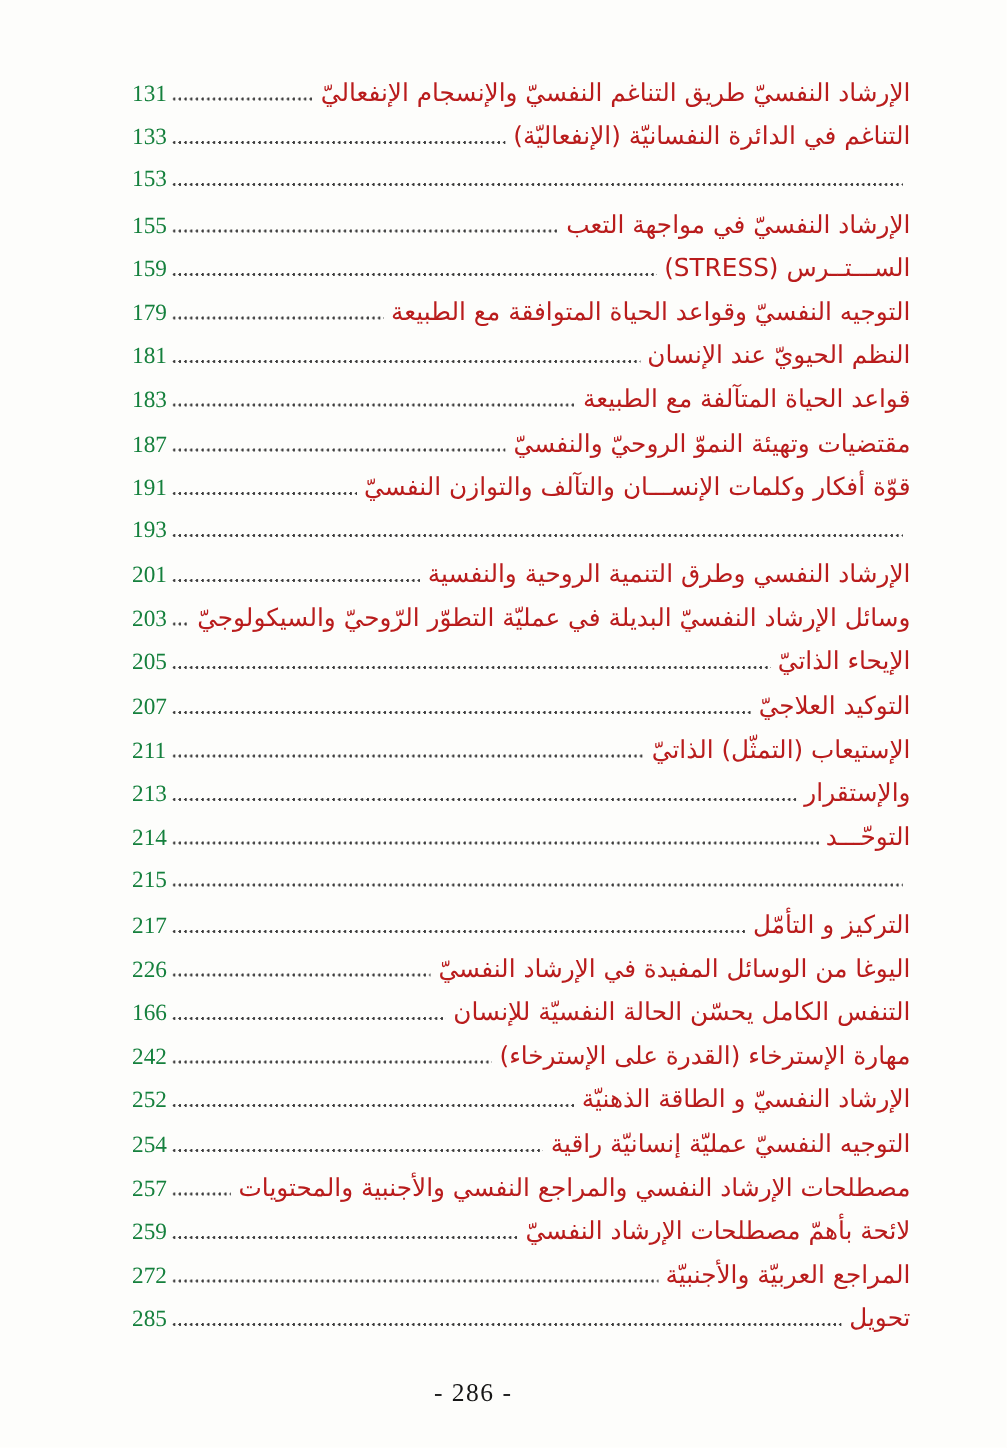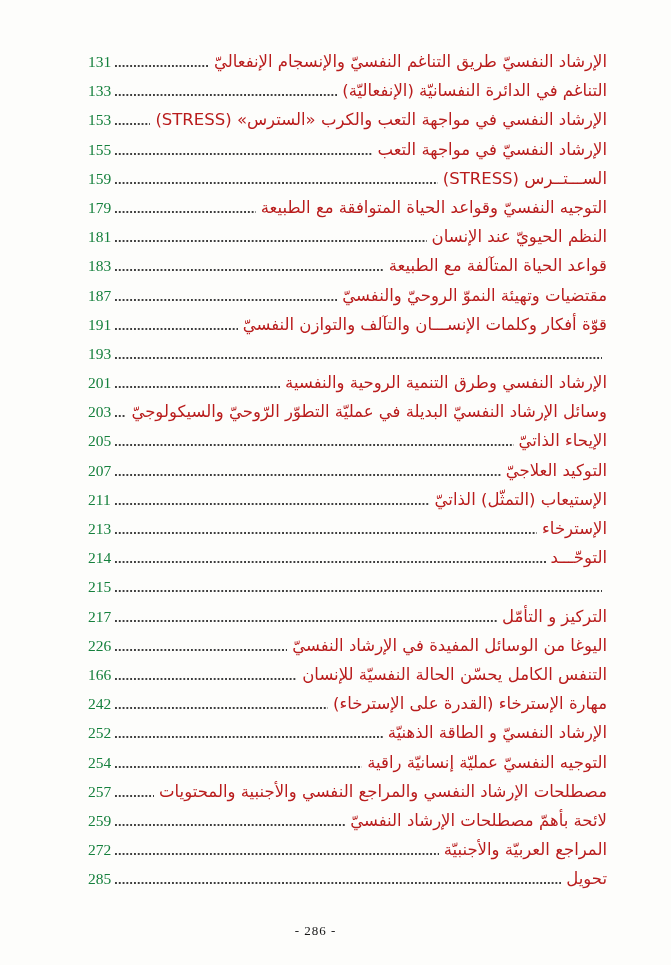--- a/index.html
+++ b/index.html
@@ -58,21 +58,21 @@
     line-height: 29.2px;
     color: #15803d;
   }
   .footer {
     position: absolute;
     left: 0;
     right: 40px;
     bottom: 26px;
     text-align: center;
     font-family: "Liberation Serif", "DejaVu Serif", serif;
-    font-size: 13px;
+    font-size: 17px;
     color: #161616;
     letter-spacing: 1px;
   }
 </style>
 </head>
 <body>
 
 <div class="page">
   <div class="toc" id="toc-list">
   <div class="toc-row">
@@ -81,21 +81,20 @@
     <span class="toc-num">131</span>
   </div>
 
   <div class="toc-row">
     <span class="toc-title">التناغم في الدائرة النفسانيّة (الإنفعاليّة)</span>
     <span class="toc-dots"></span>
     <span class="toc-num">133</span>
   </div>
 
   <div class="toc-row">
-    <span class="toc-title">الإرشاد النفسي في مواجهة التعب والكرب «السترس» (STRESS)</span>
     <span class="toc-dots"></span>
     <span class="toc-num">153</span>
   </div>
 
   <div class="toc-row">
     <span class="toc-title">الإرشاد النفسيّ في مواجهة التعب</span>
     <span class="toc-dots"></span>
     <span class="toc-num">155</span>
   </div>
 
@@ -164,21 +163,21 @@
     <span class="toc-num">207</span>
   </div>
 
   <div class="toc-row">
     <span class="toc-title">الإستيعاب (التمثّل) الذاتيّ</span>
     <span class="toc-dots"></span>
     <span class="toc-num">211</span>
   </div>
 
   <div class="toc-row">
-    <span class="toc-title">الإسترخاء</span>
+    <span class="toc-title">والإستقرار</span>
     <span class="toc-dots"></span>
     <span class="toc-num">213</span>
   </div>
 
   <div class="toc-row">
     <span class="toc-title">التوحّـــد</span>
     <span class="toc-dots"></span>
     <span class="toc-num">214</span>
   </div>
 

